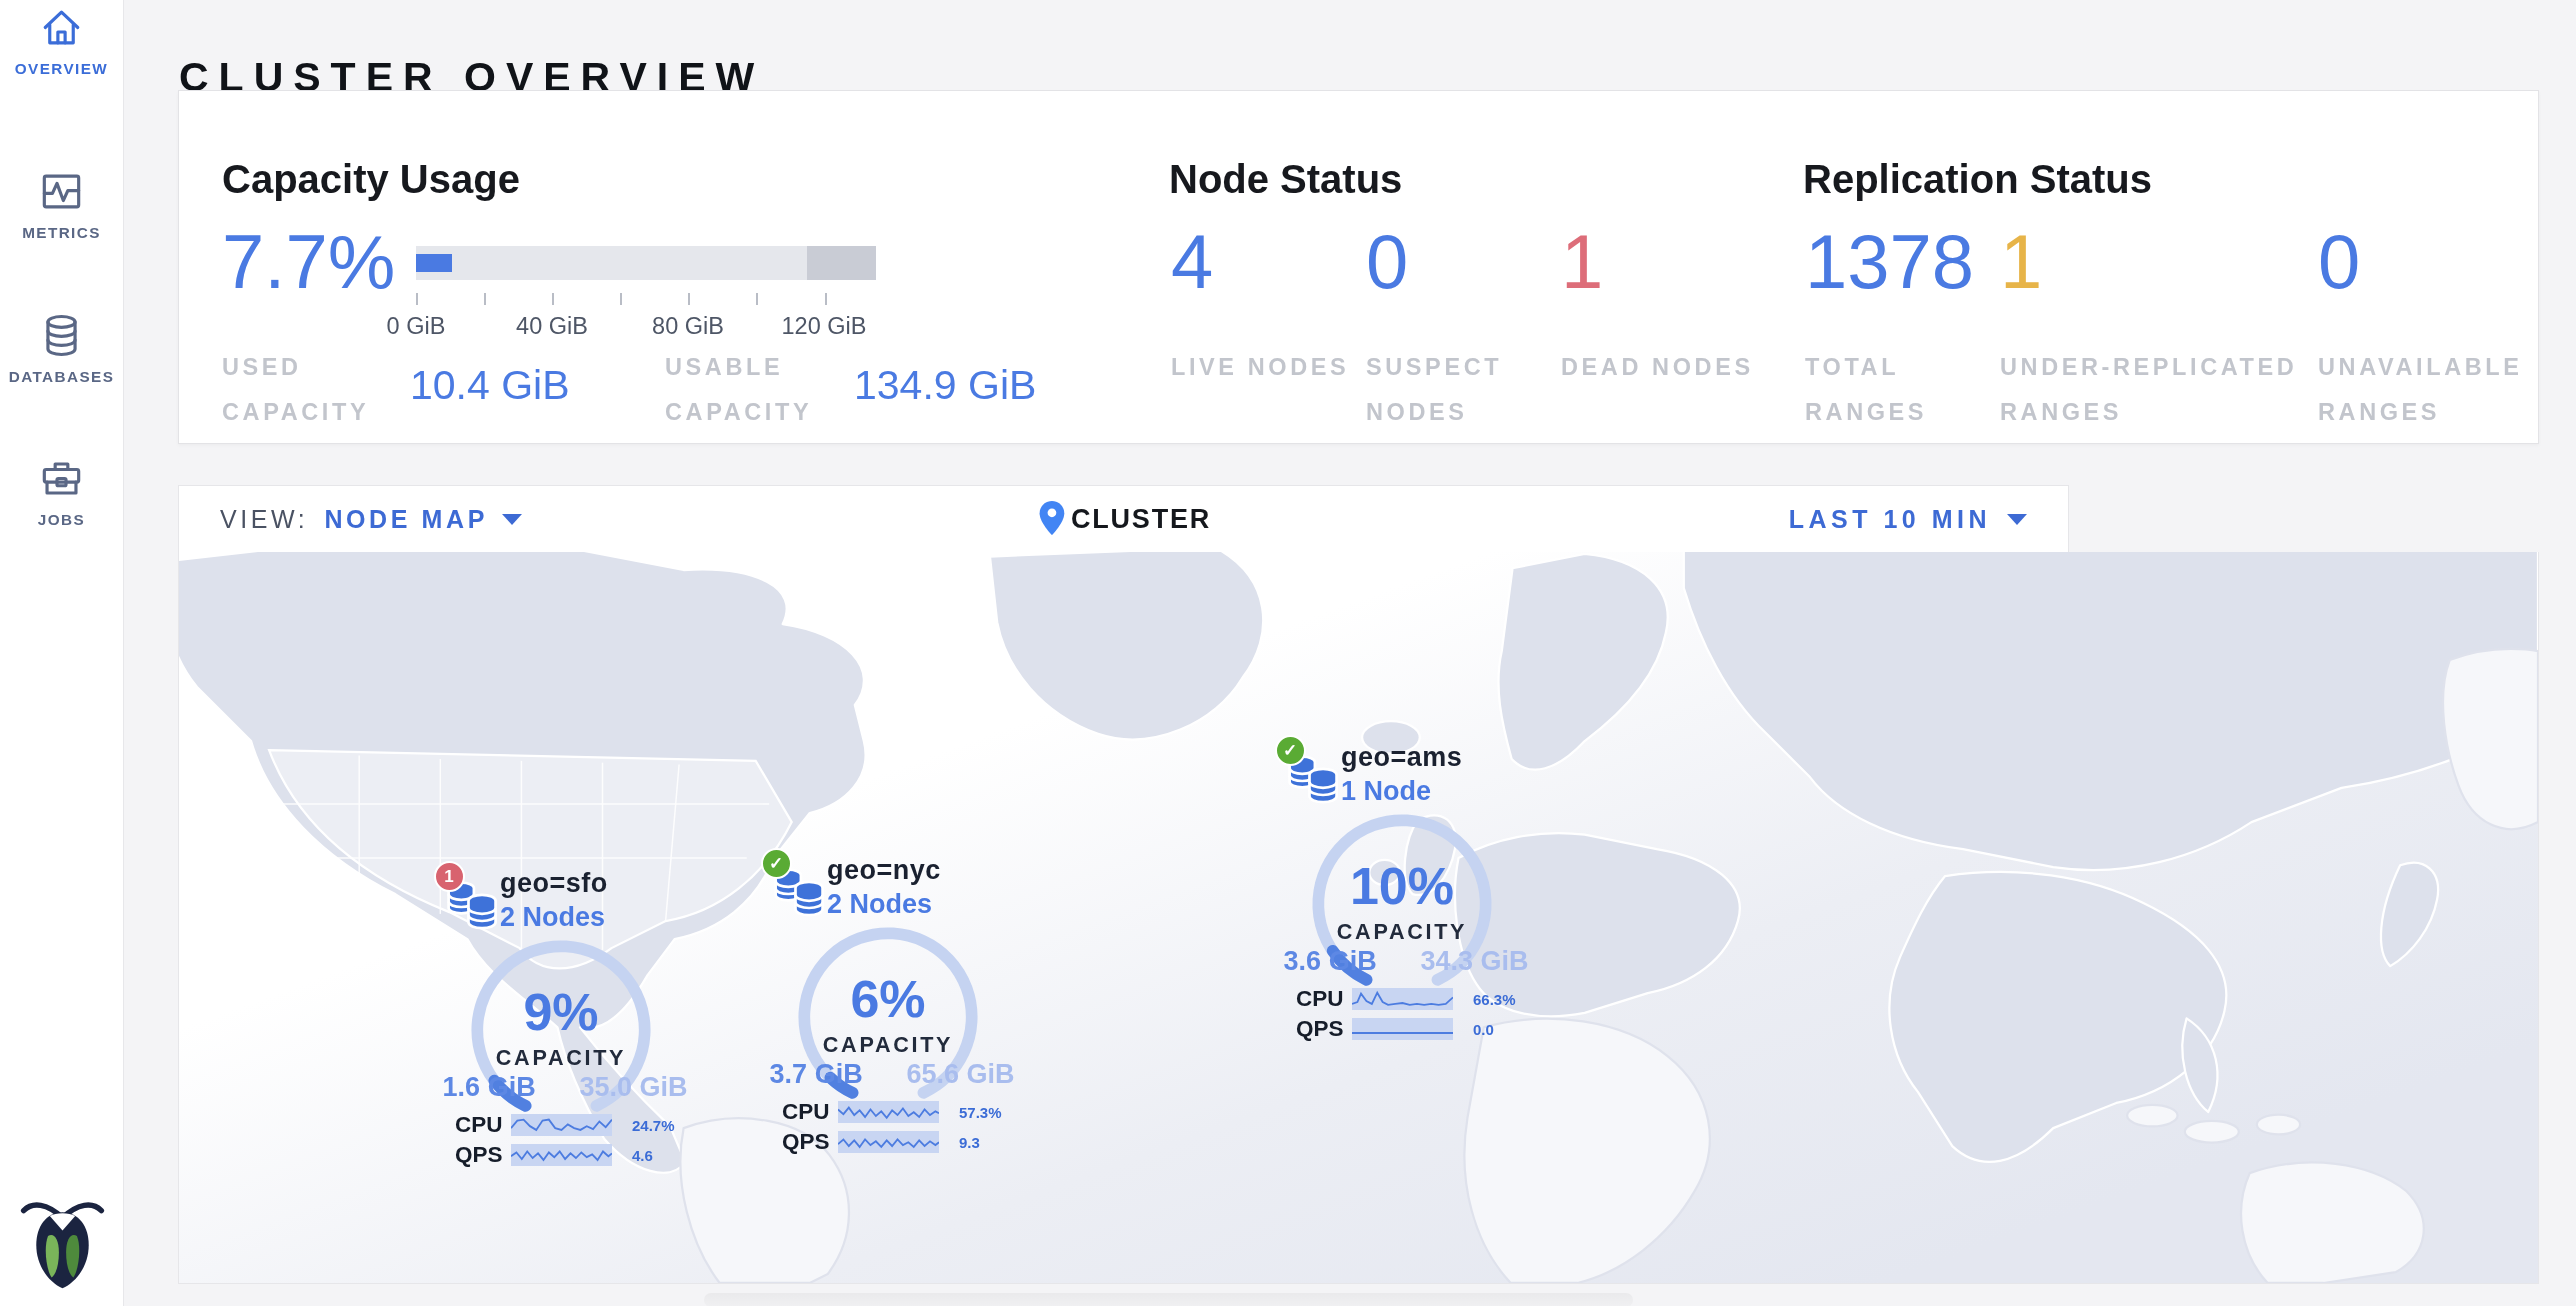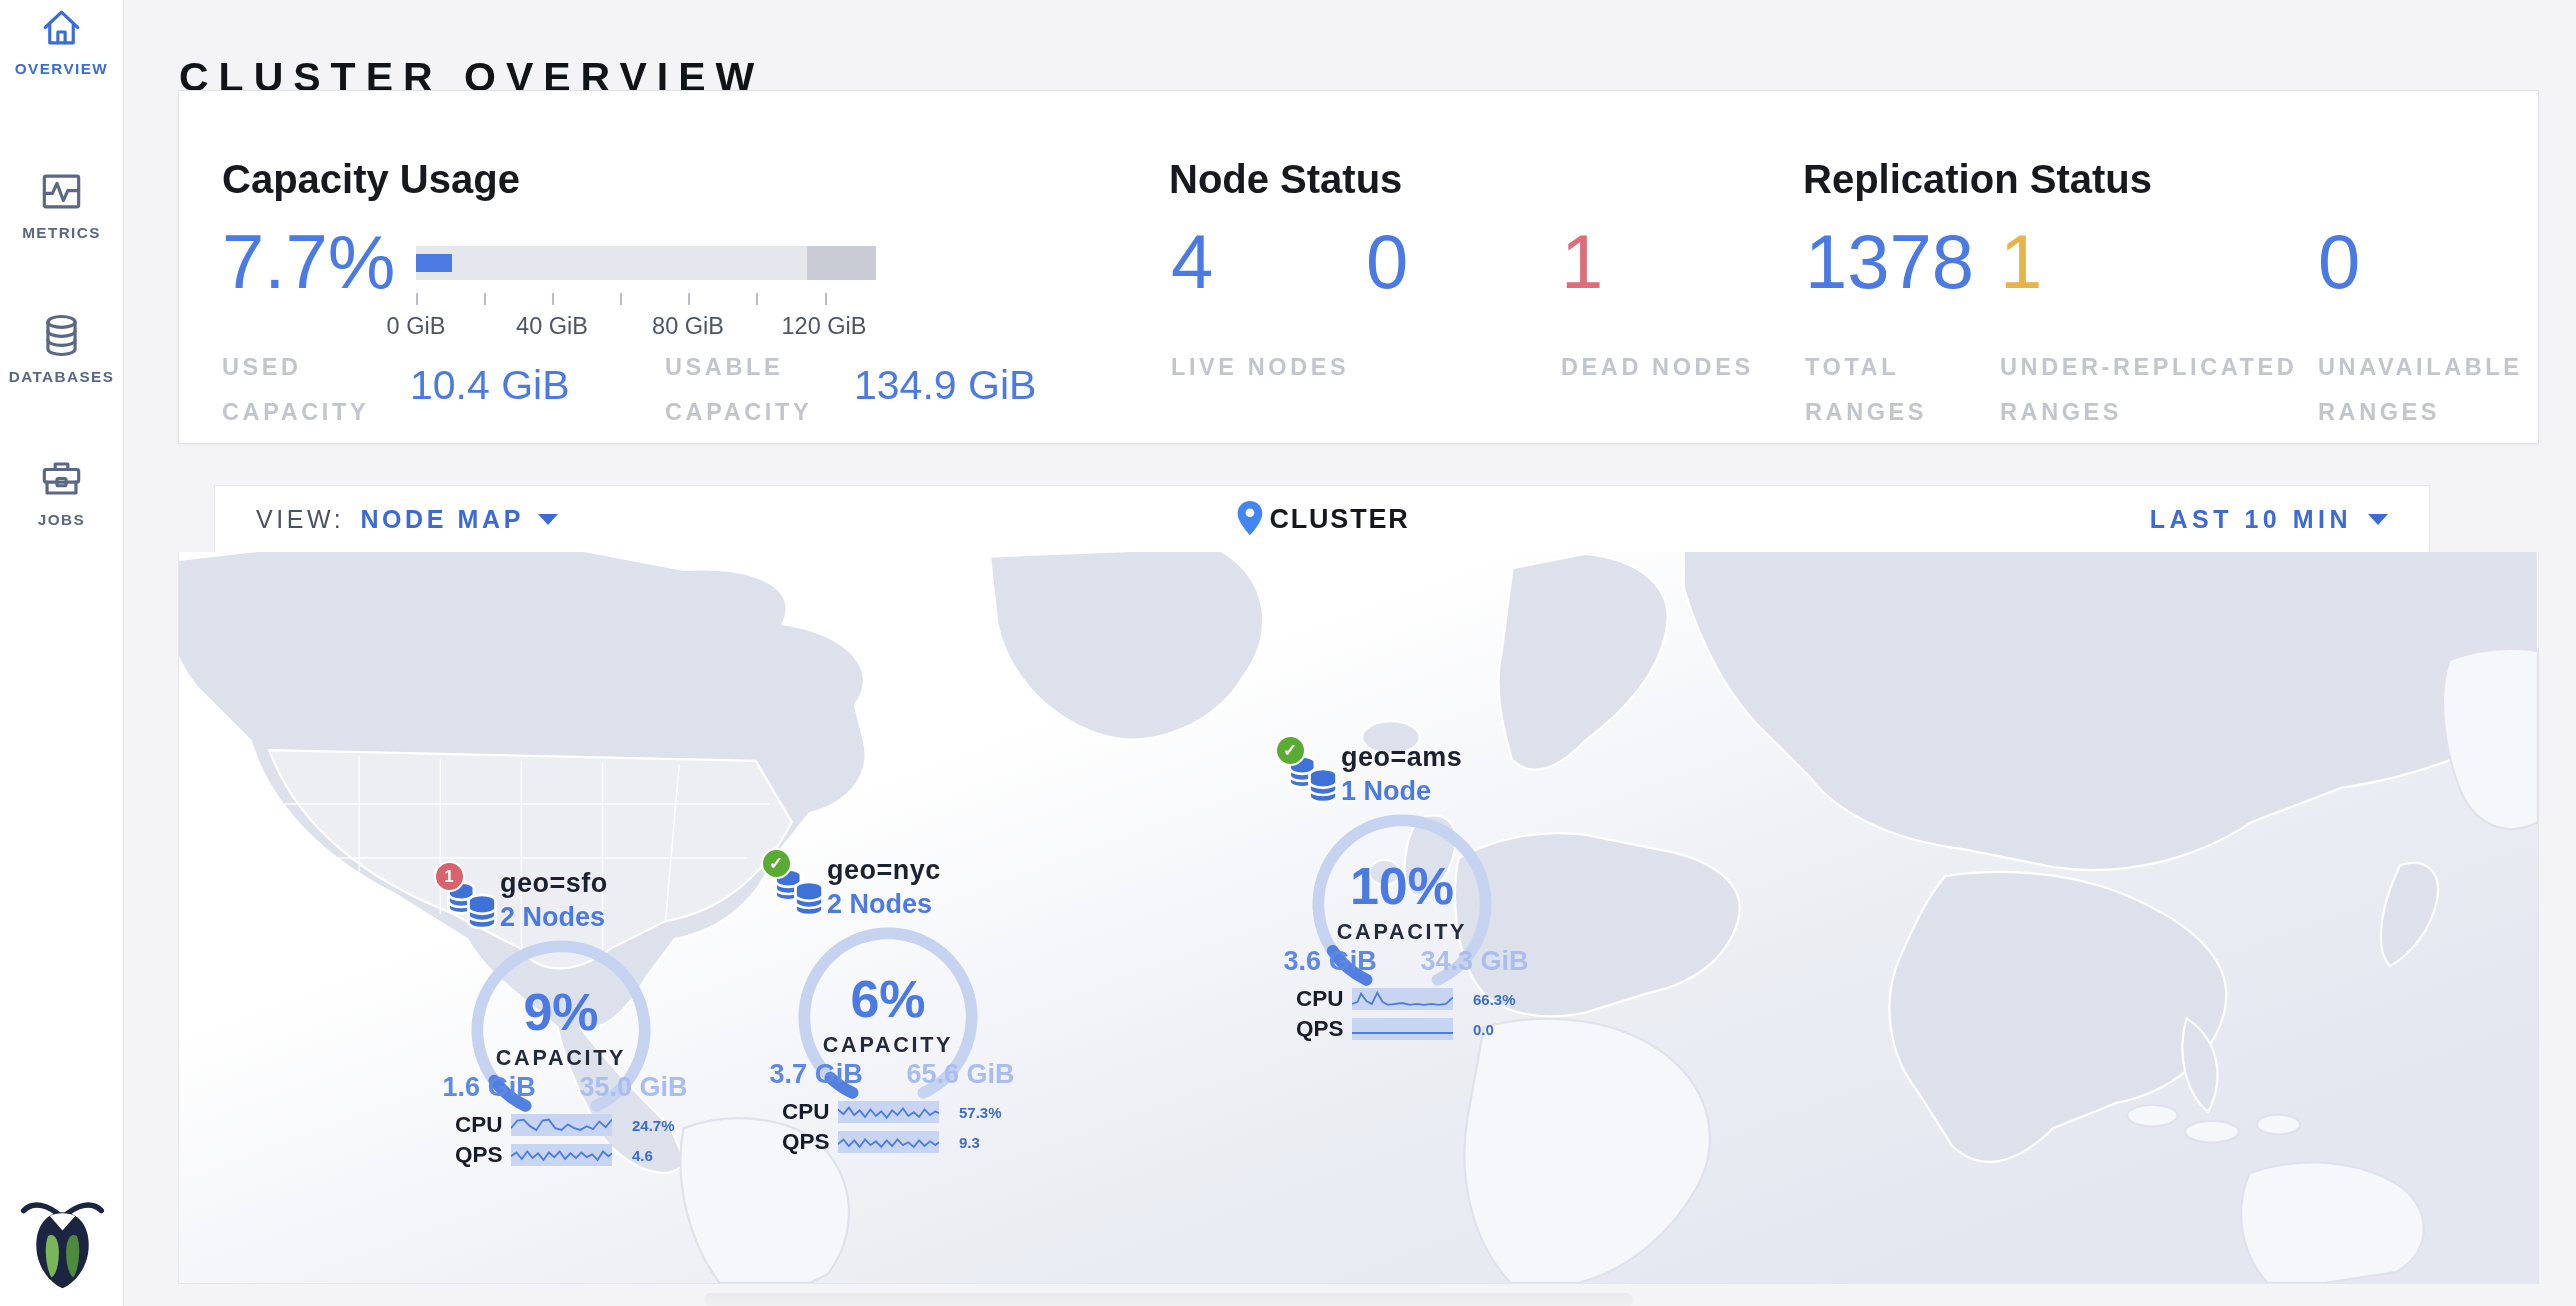--- a/index.html
+++ b/index.html
@@ -75,24 +75,24 @@
   .gauge .tick { position:absolute; top:47px; width:1.8px; height:11.7px; background:#b9bdc6; }
   .gauge .tick:nth-child(1){left:0;} .gauge .tick:nth-child(2){left:68px;}
   .gauge .tick:nth-child(3){left:136px;} .gauge .tick:nth-child(4){left:204px;}
   .gauge .tick:nth-child(5){left:272px;} .gauge .tick:nth-child(6){left:340px;}
   .gauge .tick:nth-child(7){left:409px;}
   .tick-label { position:absolute; top:67px; width:144px; text-align:center; font-size:23.5px; color:#4e5666; }
   .tl-0 { left:-72px; } .tl-1 { left:64px; } .tl-2 { left:200px; } .tl-3 { left:336px; }
 
   
   .view-bar {
-    position:absolute; left:178px; top:485px; width:2216px; height:67px;
+    position:absolute; left:178px; top:485px; width:1891px; height:67px;
     background:#ffffff; border:0.9px solid #e6e6e9; border-bottom:none;
     display:flex; align-items:center; justify-content:space-between;
-    padding:0 41px; z-index:4;margin-left:36px;
+    padding:0 41px; z-index:4;
   }
   .vb-left { display:flex; align-items:center; gap:16px; }
   .vb-view { font-size:25px; letter-spacing:3.6px; color:#4a5263; font-weight:500; }
   .vb-dd { display:flex; align-items:center; gap:14.4px; cursor:pointer; }
   .vb-value { font-size:25px; letter-spacing:3.6px; color:#3d6ad4; font-weight:700; }
   .dd-arrow { width:0; height:0; border-left:10px solid transparent; border-right:10px solid transparent; border-top:11.7px solid #3d6ad4; }
   .vb-center { position:absolute; left:50%; transform:translateX(-50%); display:flex; align-items:center; gap:4px; cursor:pointer; }
   .vb-crumb { font-size:27px; letter-spacing:1.8px; font-weight:600; color:#15181d; }
   .vb-right { display:flex; align-items:center; gap:16px; cursor:pointer; }
   .vb-time { font-size:25px; letter-spacing:4.5px; color:#3d6ad4; font-weight:600; }
@@ -223,20 +223,21 @@
 
   <div class="cell-label l-used">USED CAPACITY</div>
   <div class="cell-value v-used">10.4 GiB</div>
   <div class="cell-label l-usable">USABLE CAPACITY</div>
   <div class="cell-value v-usable">134.9 GiB</div>
 
   <div class="big-num n-live">4</div>
   <div class="big-num n-suspect">0</div>
   <div class="big-num red n-dead">1</div>
   <div class="cell-label l-live">LIVE NODES</div>
+  <div class="cell-label l-suspect">SUSPECT NODES</div>
   <div class="cell-label l-dead">DEAD NODES</div>
 
   <div class="big-num r-total">1378</div>
   <div class="big-num yellow r-under">1</div>
   <div class="big-num r-unav">0</div>
   <div class="cell-label l-total">TOTAL RANGES</div>
   <div class="cell-label l-under">UNDER-REPLICATED RANGES</div>
   <div class="cell-label l-unav">UNAVAILABLE RANGES</div>
 </section>
 

